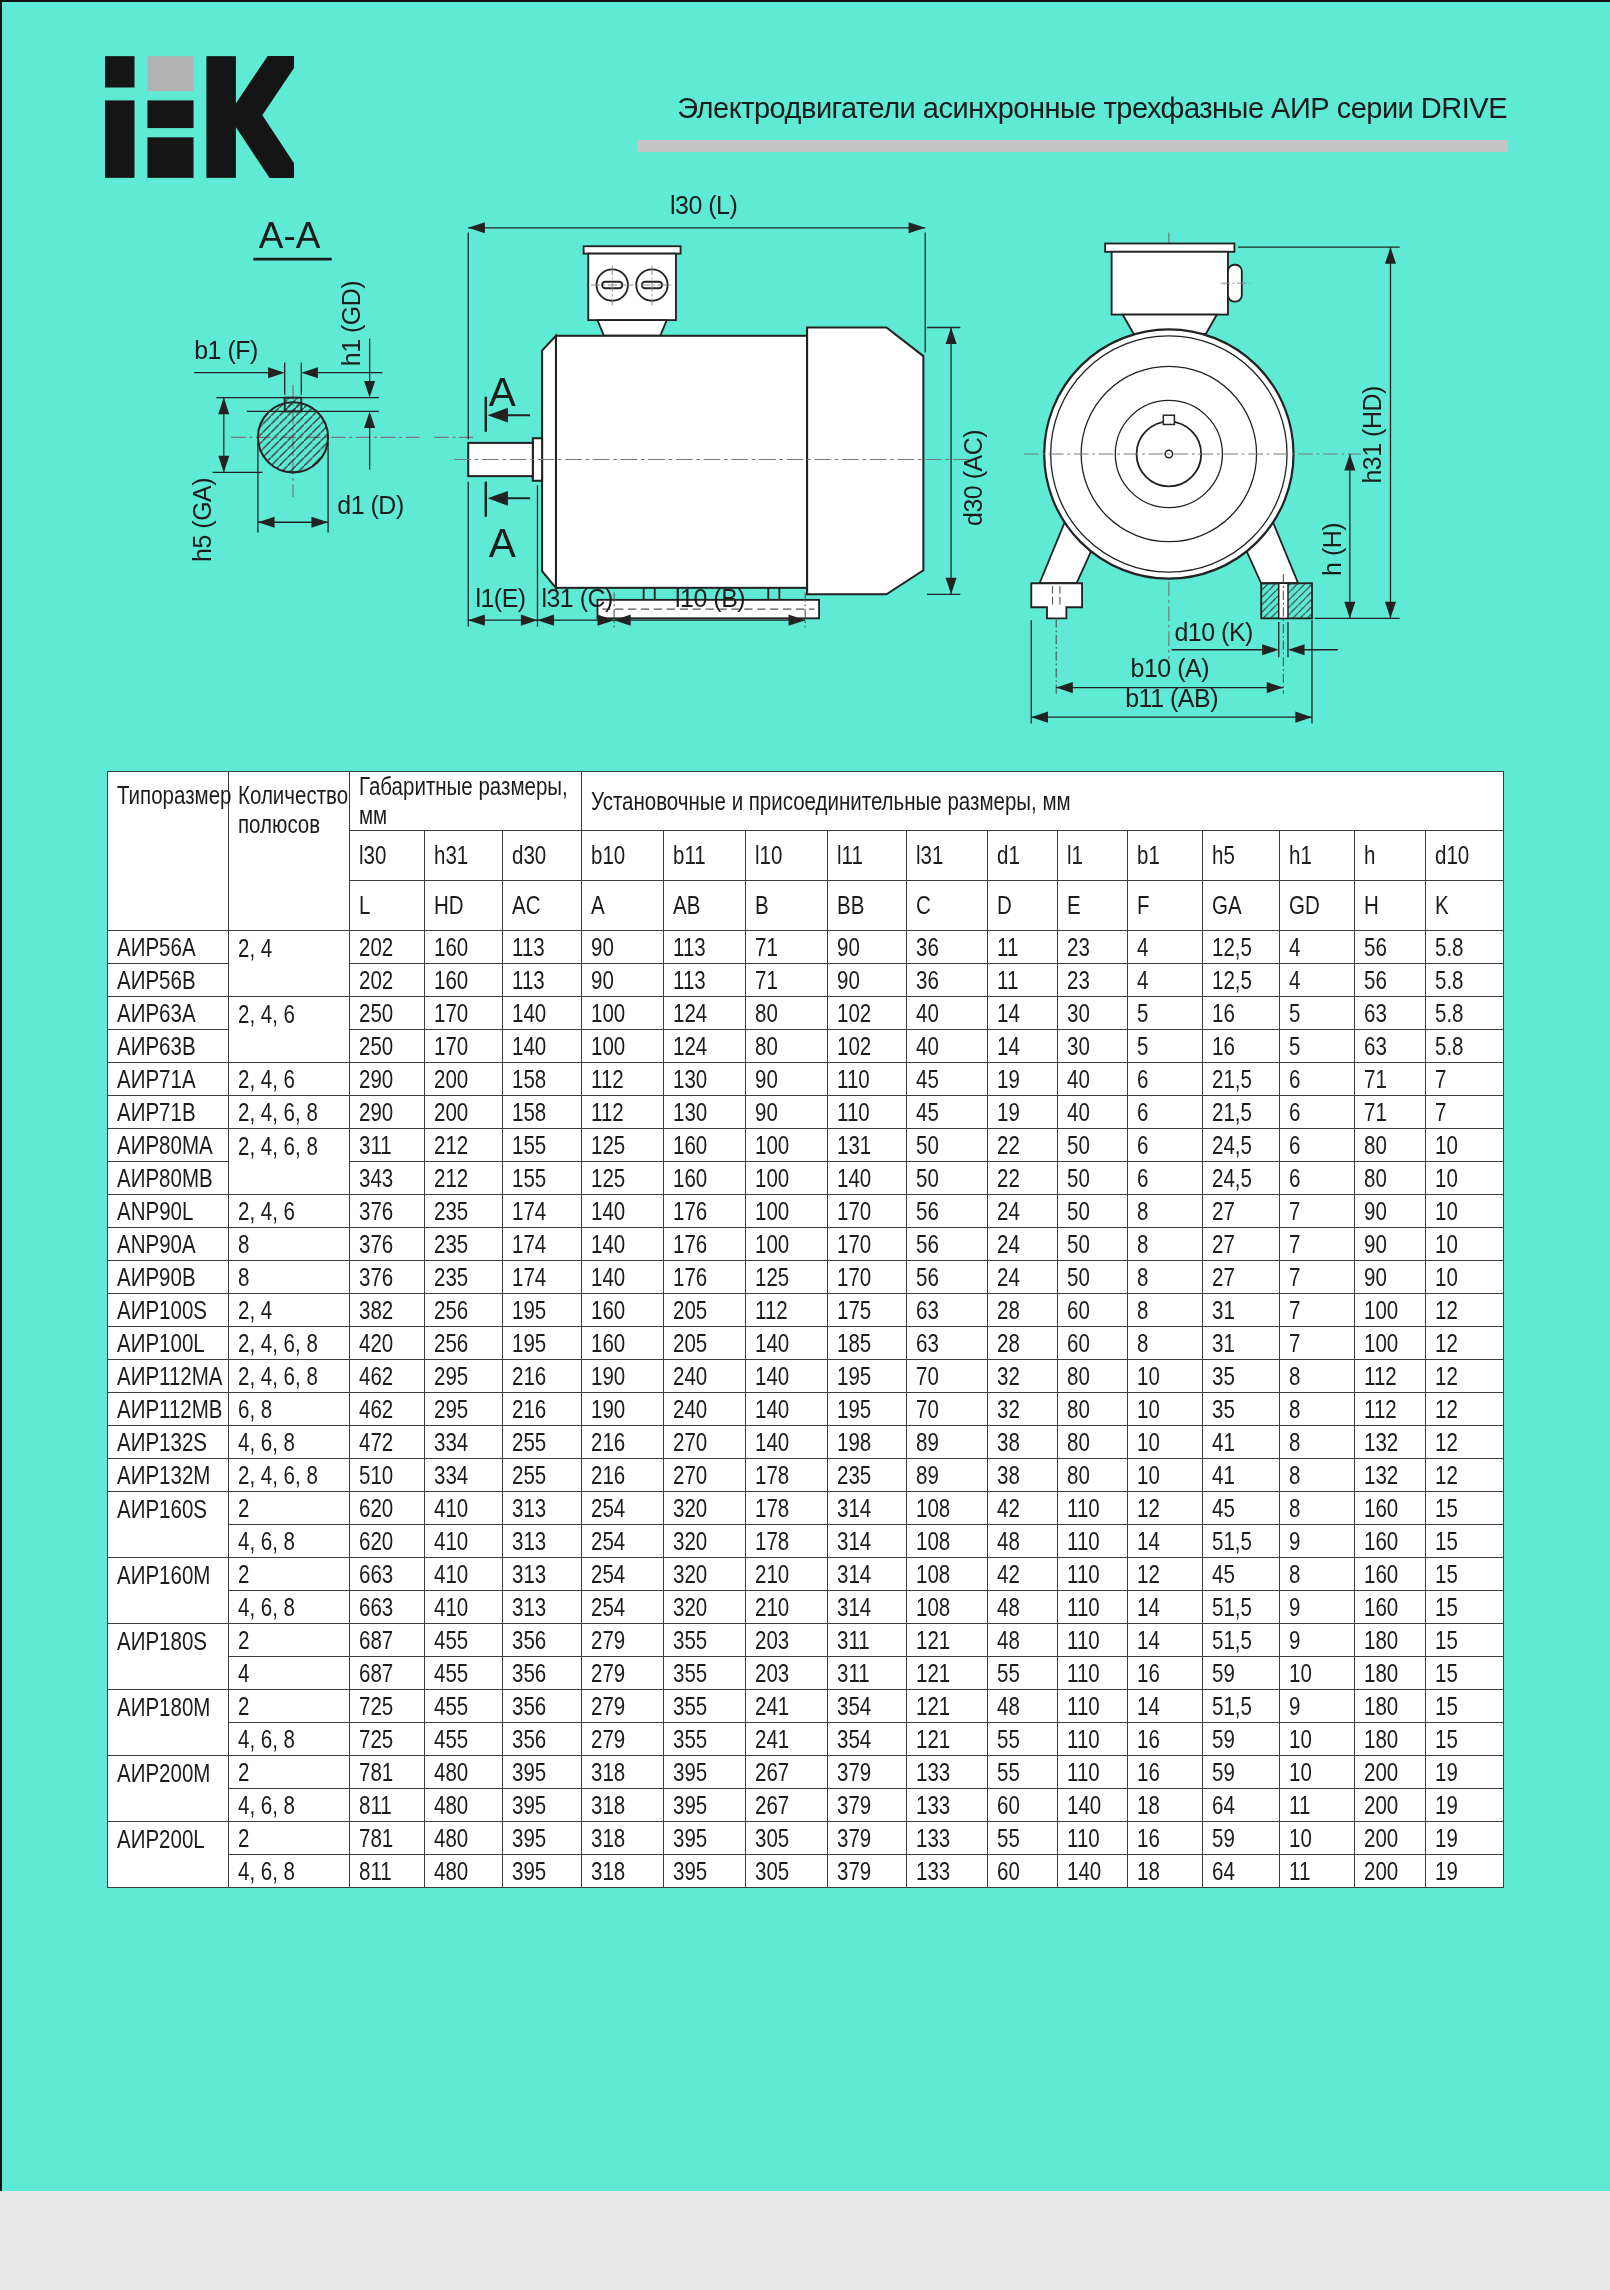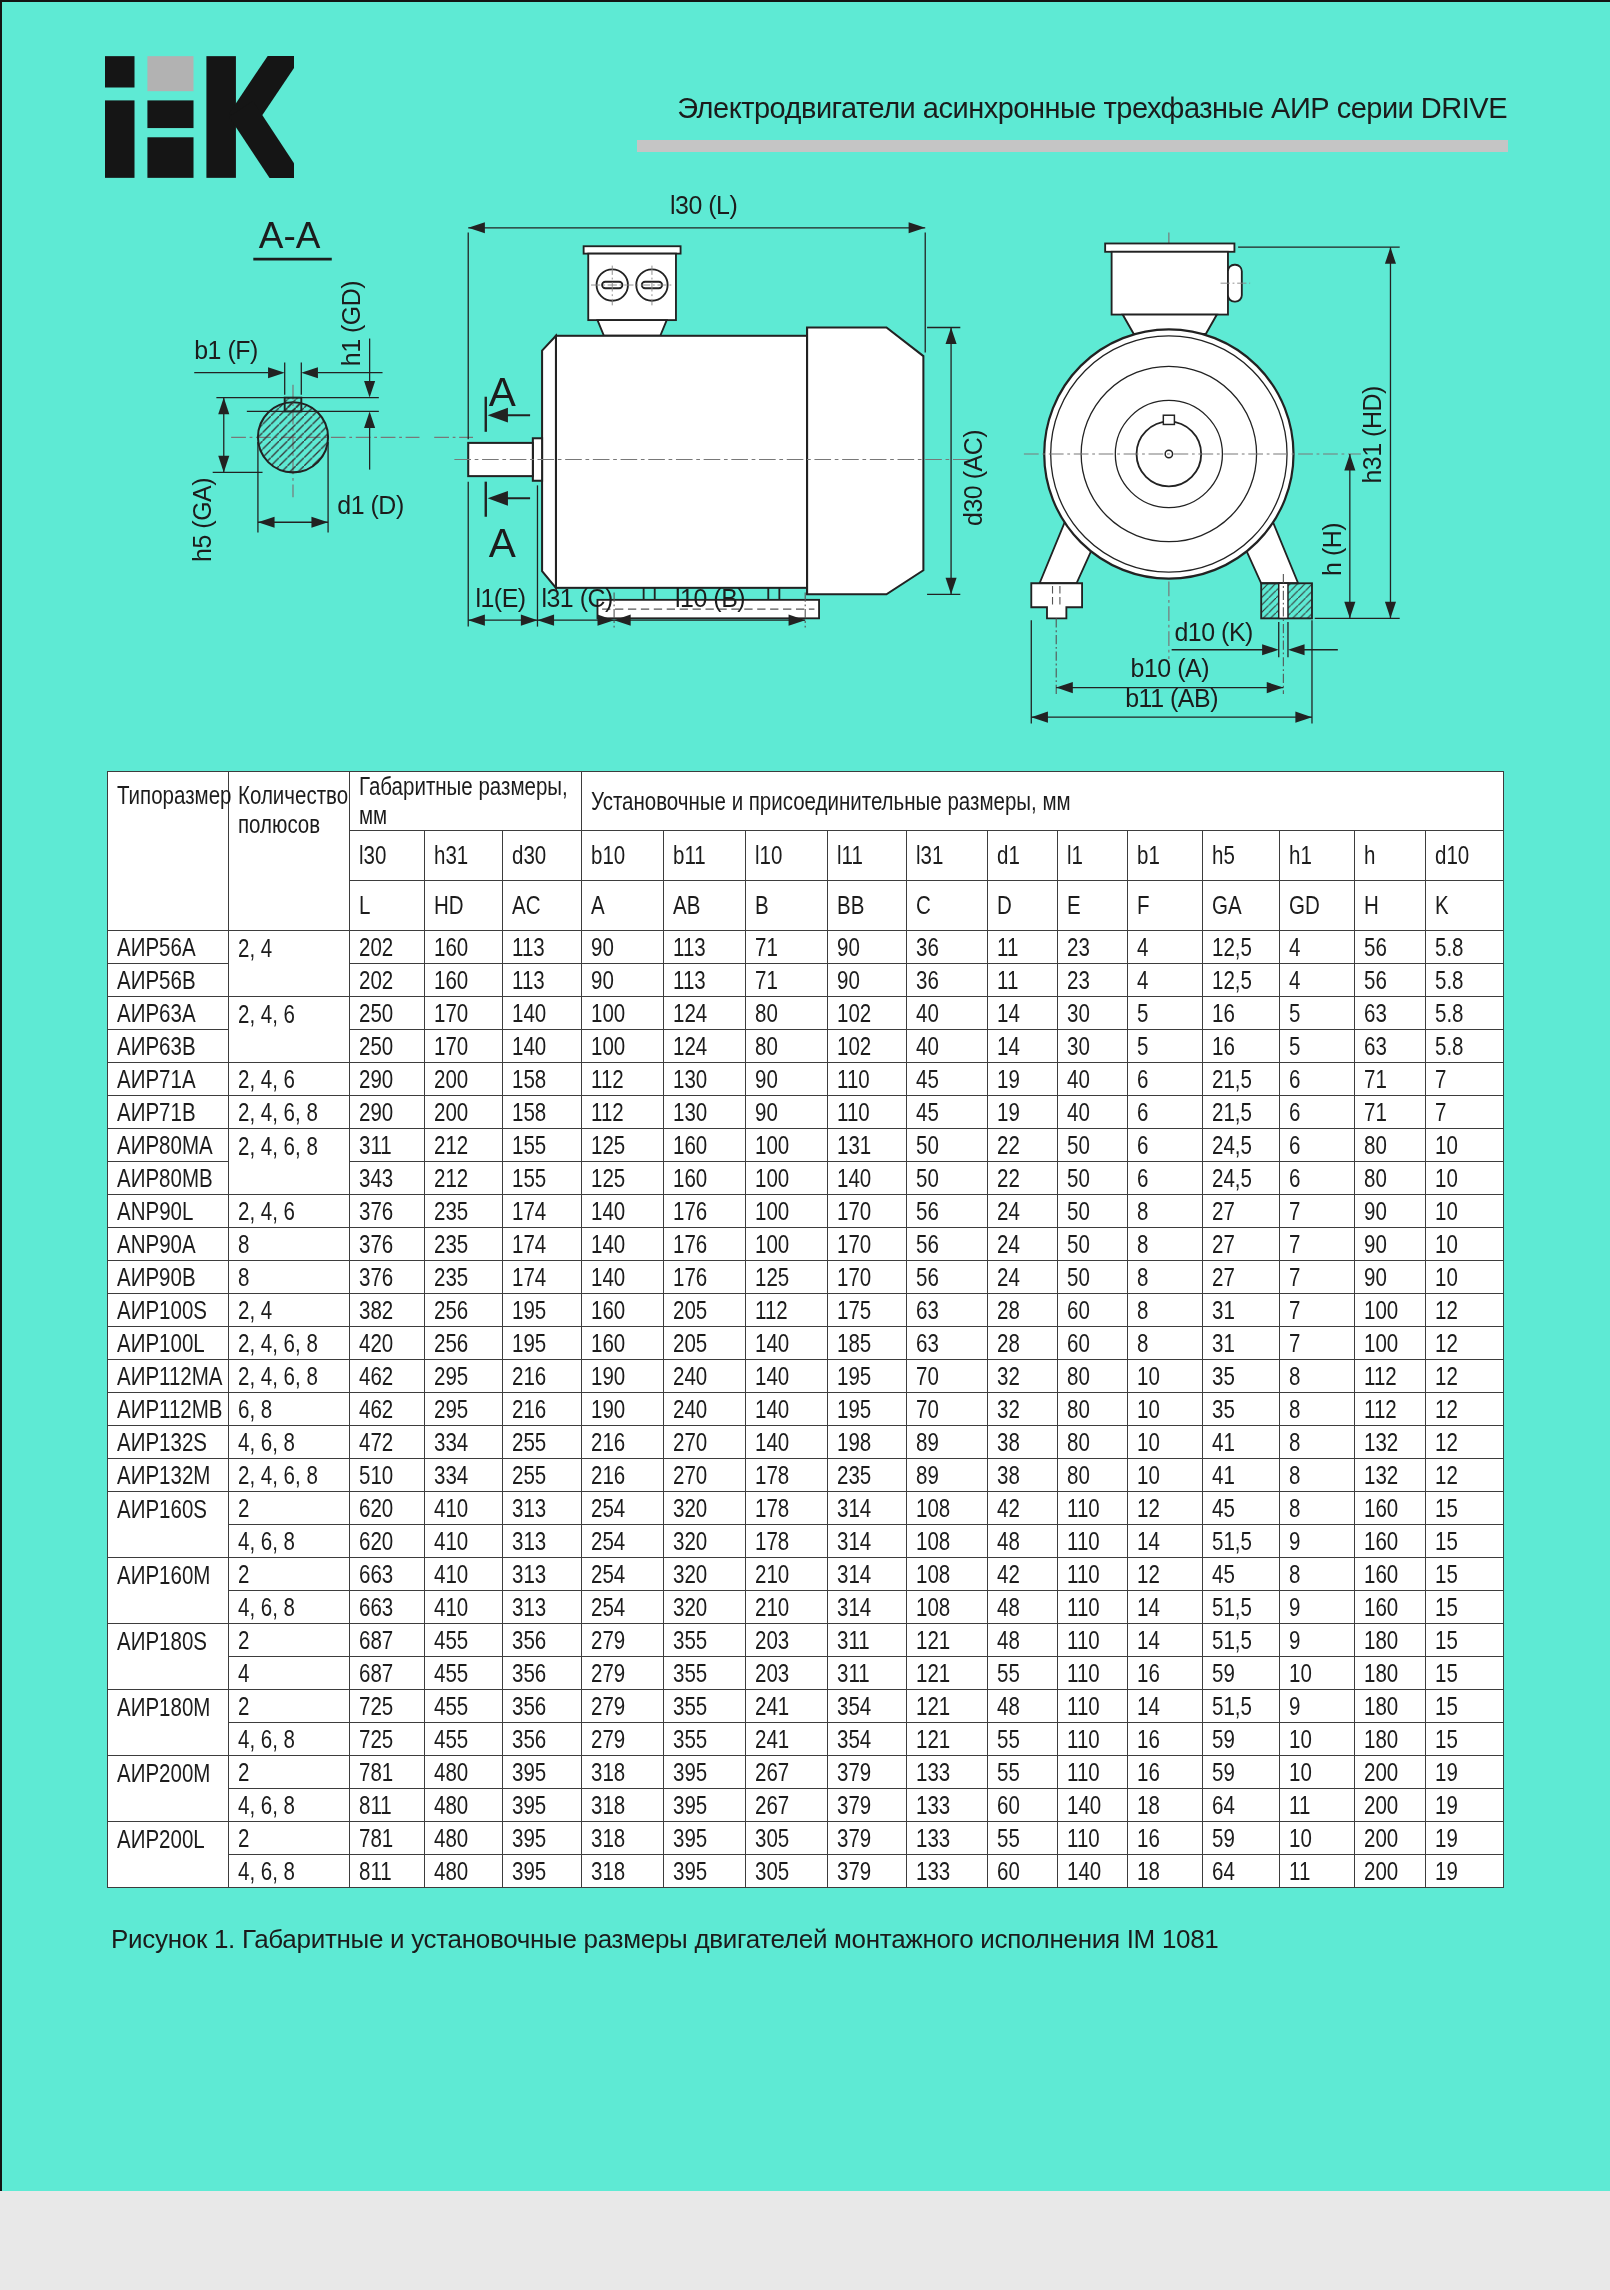--- a/index.html
+++ b/index.html
@@ -1924,15 +1924,14 @@
           <td>
             <div class="cx">200</div>
           </td>
           <td>
             <div class="cx">19</div>
           </td>
         </tr>
       </tbody>
   </table>
 
-  <div class="caption">Рисунок 1. Габаритные и установочные размеры двигателей монтажного исполнения IM 1081</div>
 </div>
 
 
 </body></html>

